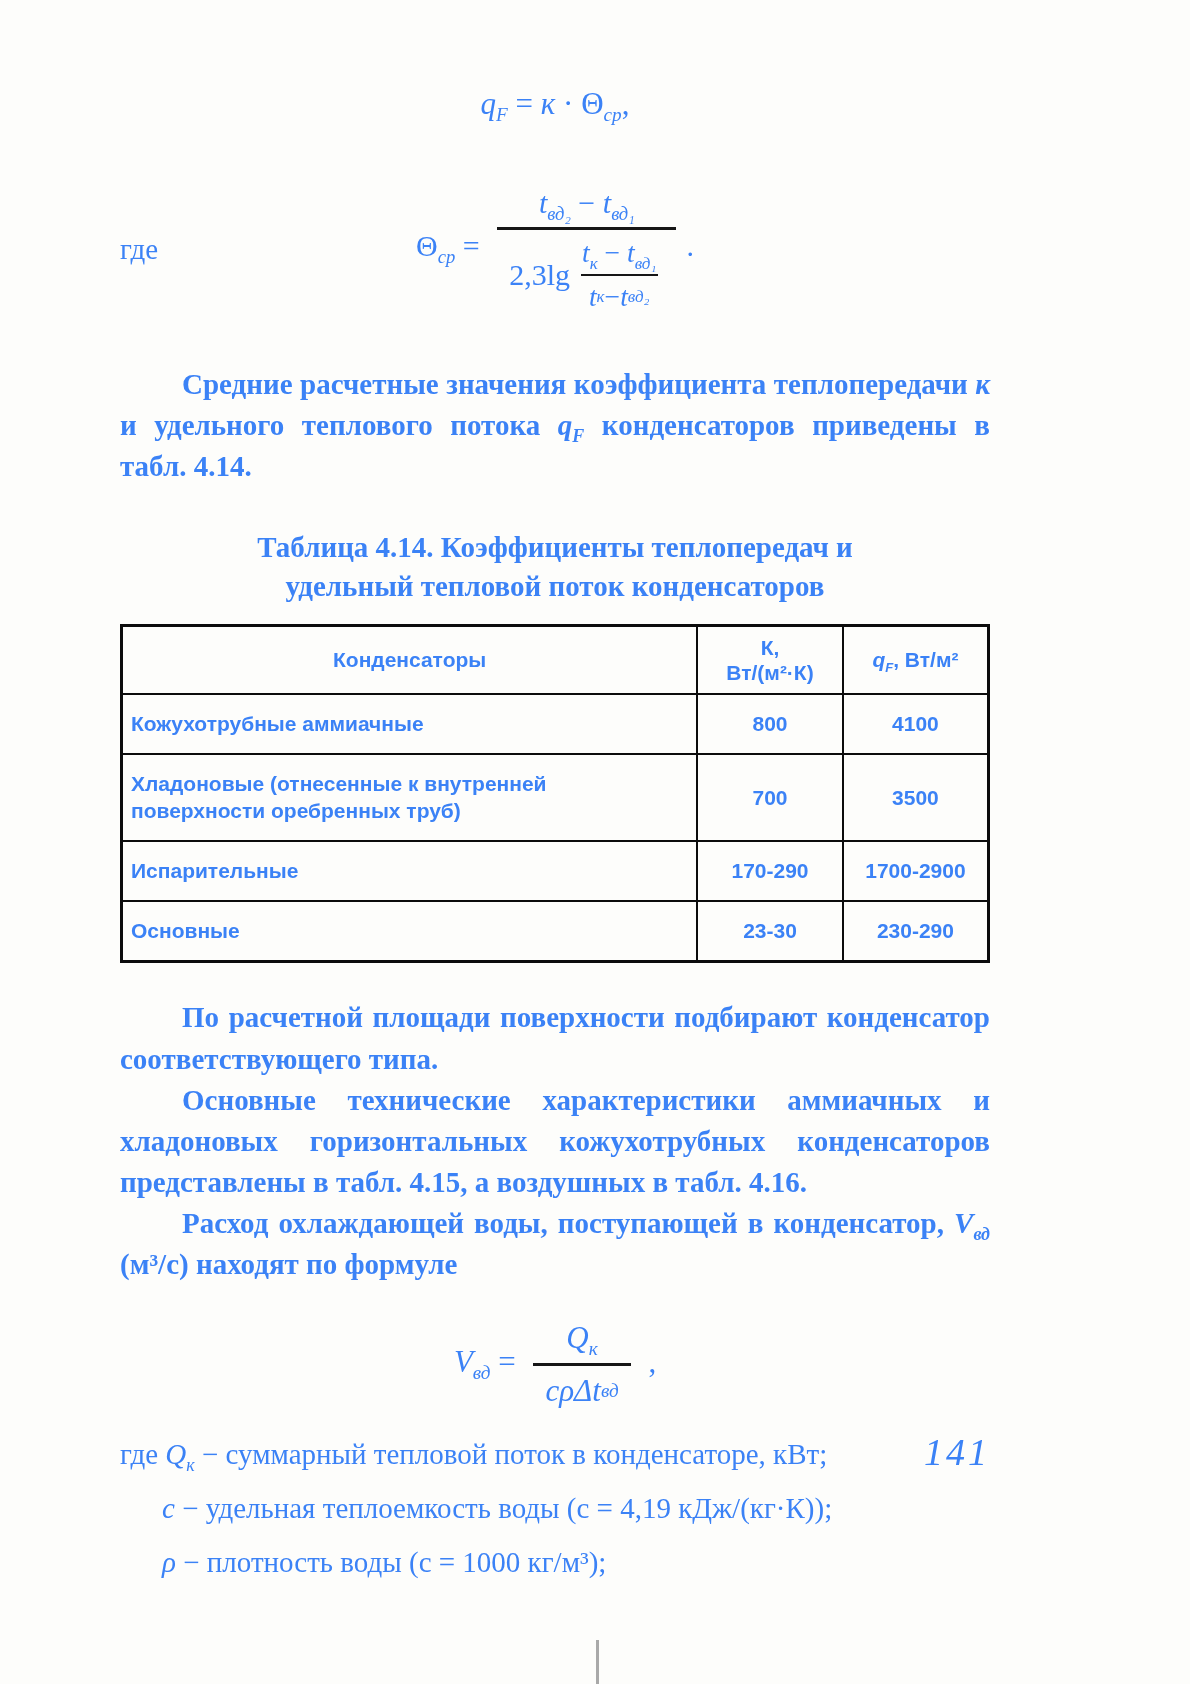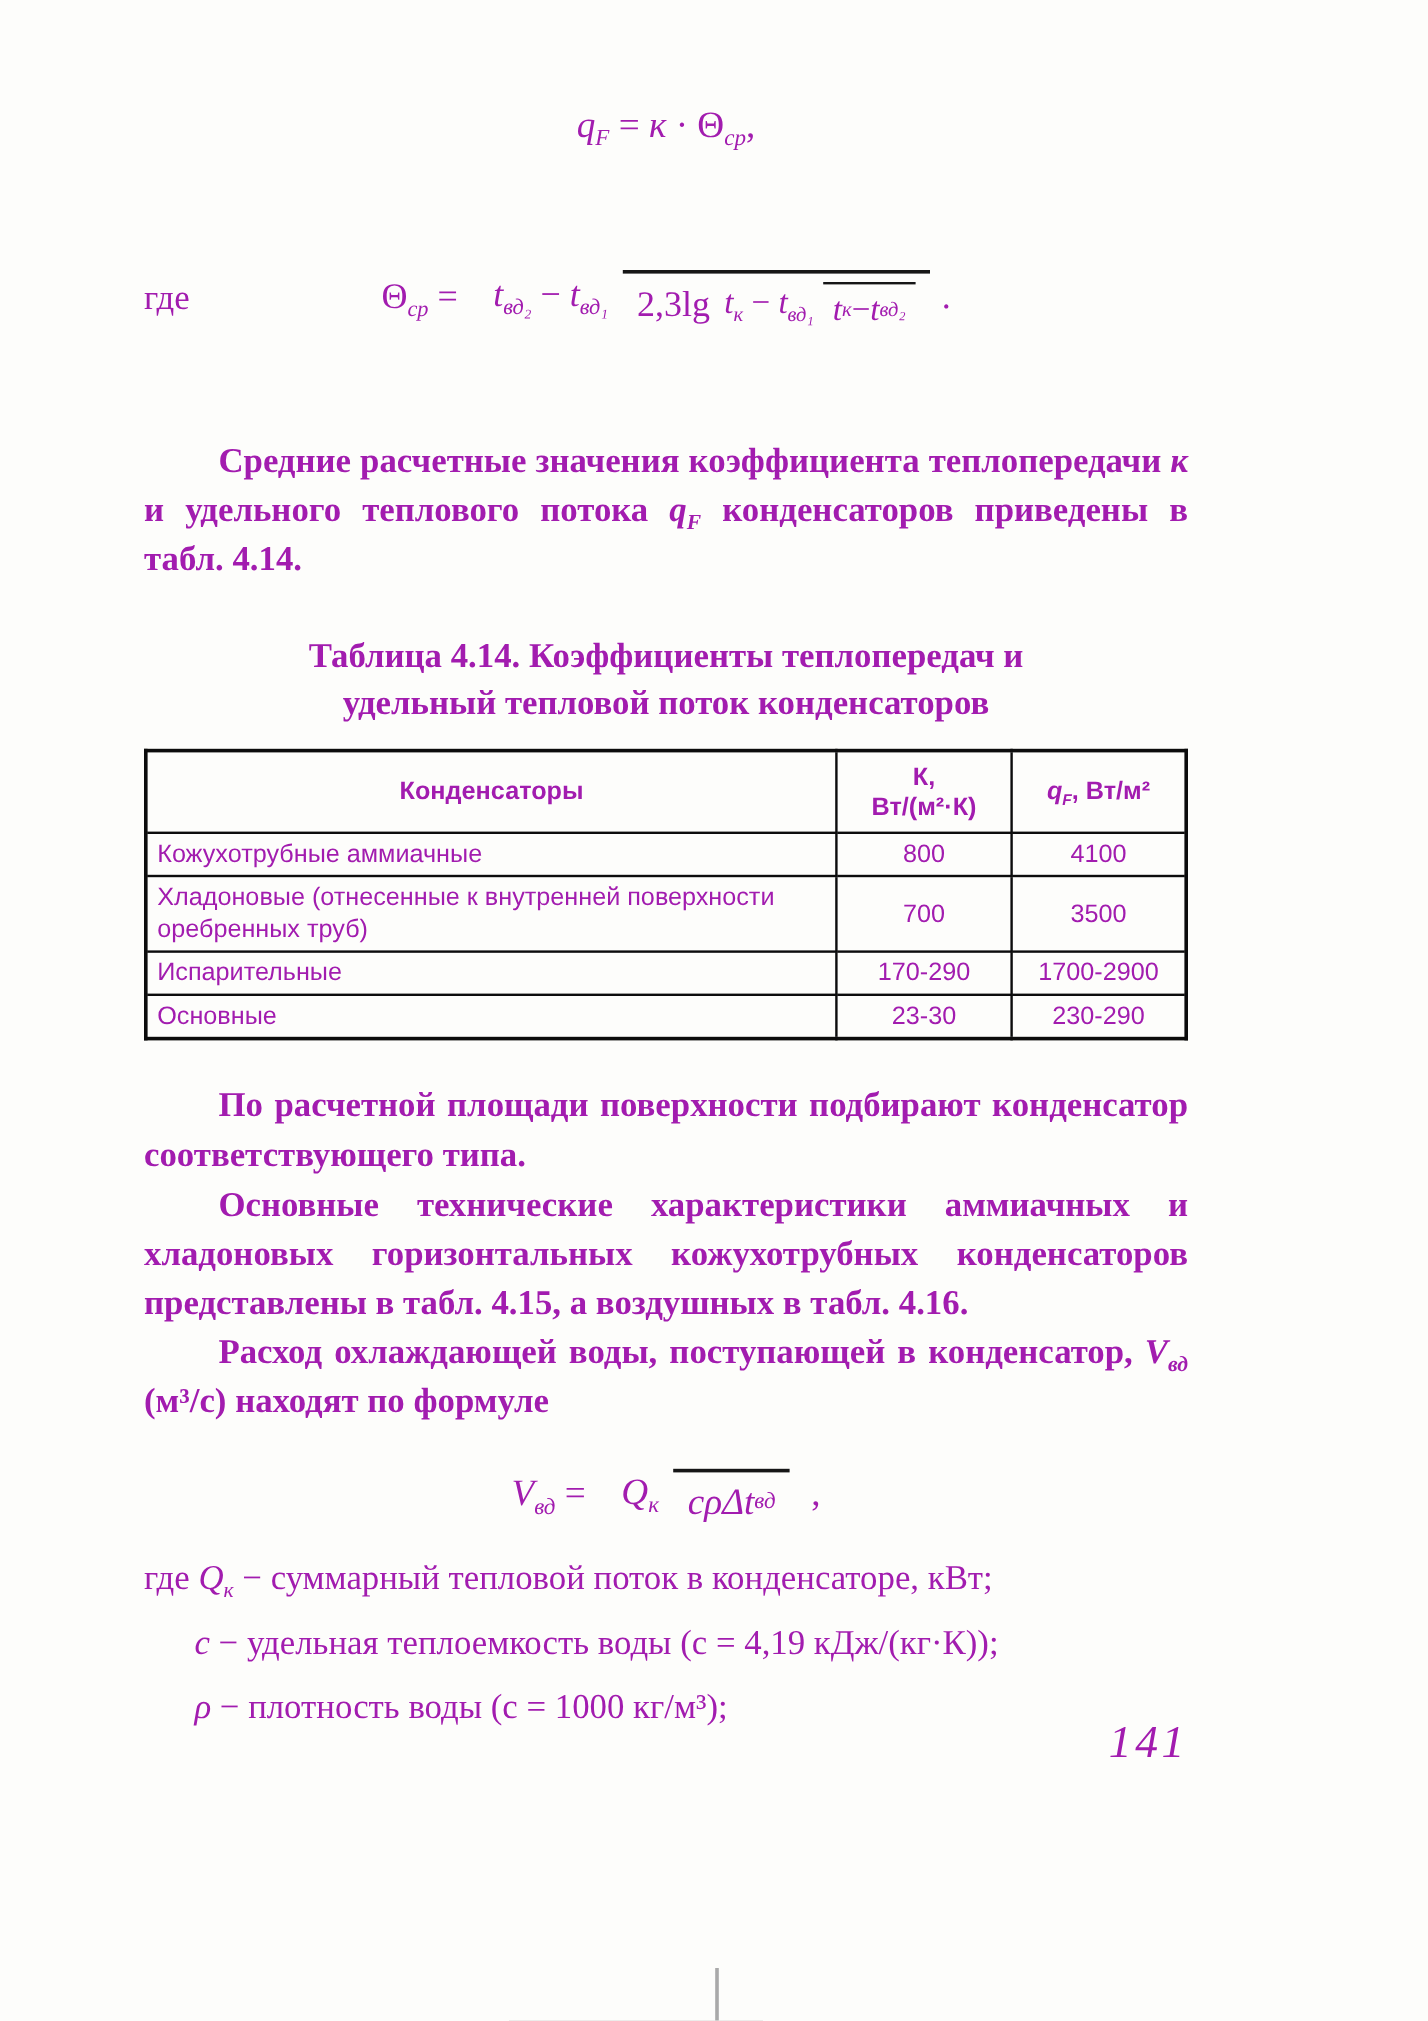--- a/index.html
+++ b/index.html
@@ -3,38 +3,38 @@
 <meta charset="utf-8">
 <style>
   * { box-sizing: border-box; }
   html, body { margin: 0; padding: 0; background: #cfcfcf; }
   .page {
     position: relative;
     width: 1190px;
     height: 1684px;
     margin: 0 auto;
     background: #fdfdfb;
-    color: #a21caf;
+    color: #3b82f6;
     font-family: "Liberation Serif", "DejaVu Serif", serif;
     font-size: 29px;
     padding: 72px 200px 0 120px;
     overflow: hidden;
   }
   .it { font-style: italic; }
   sub { font-size: 0.62em; font-style: italic; line-height: 0; }
 
   
   .formula { text-align: center; font-size: 31px; font-style: normal; }
   .formula .sym { font-style: italic; }
   .f1 { margin-top: 14px; }
   .formula-row { position: relative; display: flex; justify-content: center; align-items: center; margin-top: 52px; min-height: 150px; }
   .where { position: absolute; left: 0; top: 50%; transform: translateY(-50%); font-size: 29px; }
   .math { font-size: 30px; white-space: nowrap; }
 
-  .frac { display: inline-flex; flex-direction: row; align-items: center; vertical-align: middle; margin: 0 10px; text-align: center; }
+  .frac { display: inline-flex; flex-direction: column; align-items: center; vertical-align: middle; margin: 0 10px; text-align: center; }
   .frac > .num { padding: 0 12px 7px; white-space: nowrap; }
   .frac > .den { border-top: 3px solid #161616; padding: 7px 12px 0; white-space: nowrap; display: inline-flex; align-items: center; justify-content: center; }
   .frac.inner { margin: 0 0 0 4px; font-size: 0.92em; }
   .frac.inner > .num { padding: 0 8px 5px; text-align: center; }
   .frac.inner > .den { padding: 5px 8px 0; border-top-width: 2px; }
   .coef { font-style: normal; }
 
   
   .para { margin: 0; text-align: justify; text-indent: 62px; line-height: 1.42; font-weight: bold; }
   .p1 { margin-top: 40px; }
@@ -45,21 +45,21 @@
   
   .caption { margin-top: 40px; text-align: center; font-weight: bold; line-height: 1.35; }
   table.tbl {
     width: 100%;
     margin-top: 18px;
     border-collapse: collapse;
     border: 3px solid #0c0c0c;
     font-family: "Liberation Sans", "DejaVu Sans", sans-serif;
     font-size: 21px;
   }
-  table.tbl th, table.tbl td { border: 2px solid #0c0c0c; padding: 4px 10px; }
+  table.tbl th, table.tbl td { border: 2px solid #0c0c0c; padding: 16px 10px; font-weight: bold; }
   table.tbl th { font-weight: bold; text-align: center; line-height: 1.2; padding: 8px 6px; }
   table.tbl td.name { text-align: left; padding-left: 8px; line-height: 1.25; }
   table.tbl td.numcell { text-align: center; }
   col.c1 { width: 66.4%; }
   col.c2 { width: 16.8%; }
   col.c3 { width: 16.8%; }
 
   .f3 { margin-top: 34px; margin-bottom: 8px; }
 
   

